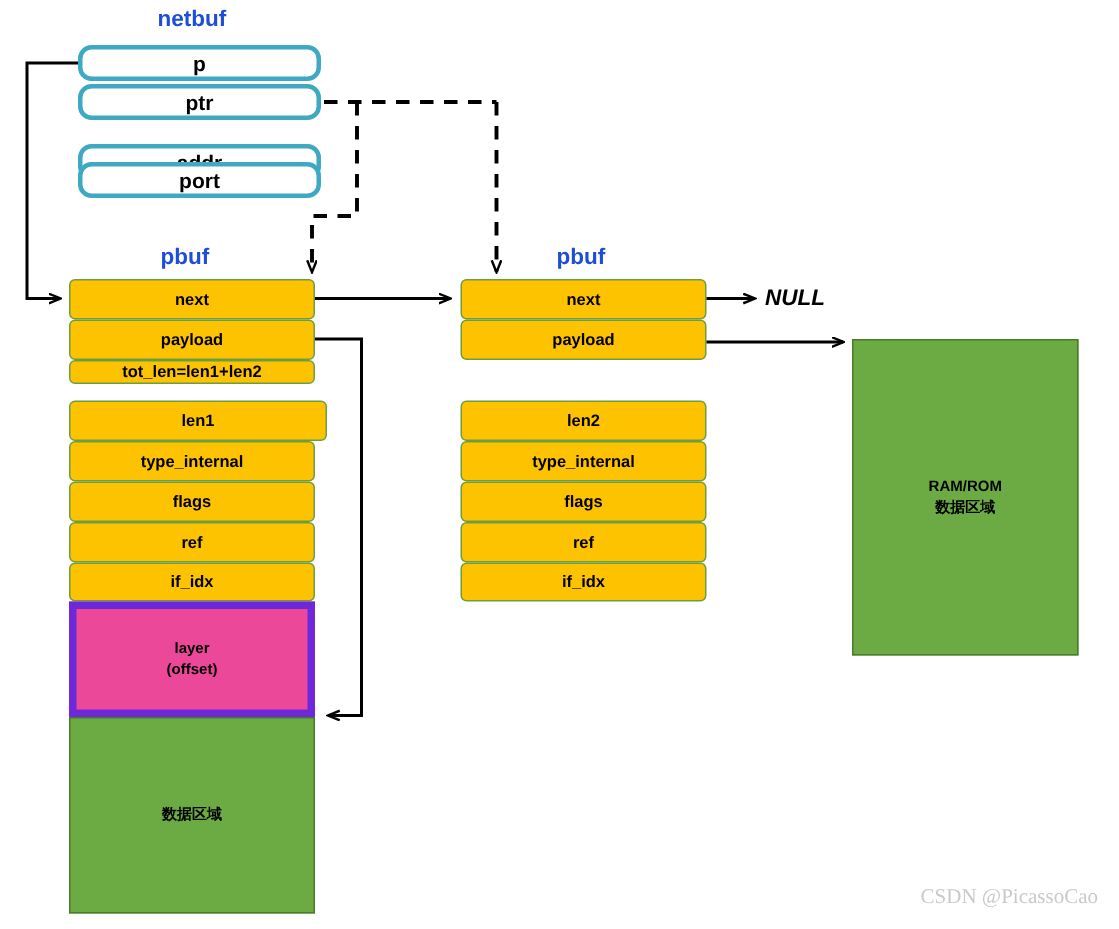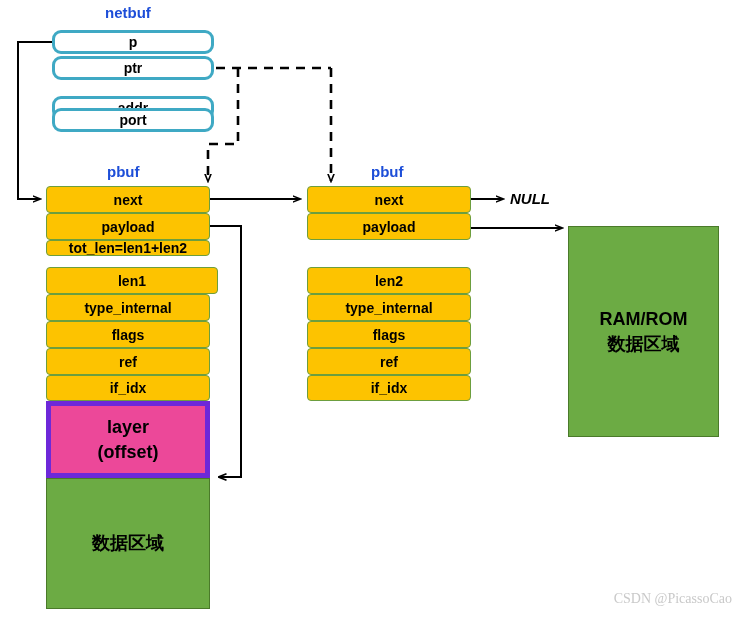--- a/index.html
+++ b/index.html
@@ -44,33 +44,33 @@
   
   .pb-row {
     position: absolute;
     box-sizing: border-box;
     background: #fdc300;
     border: 1px solid #6c9e3f;
     border-radius: 4px;
     display: flex;
     align-items: center;
     justify-content: center;
-    font-size: 14px;
+    font-size: 11px;
     font-weight: bold;
     color: #000000;
     white-space: nowrap;
   }
   .block {
     position: absolute;
     box-sizing: border-box;
     display: flex;
     align-items: center;
     justify-content: center;
     flex-direction: column;
-    font-size: 18px;
+    font-size: 10px;
     font-weight: bold;
     color: #000000;
     text-align: center;
     line-height: 1.35;
   }
   .blue-block {
     background: #ec4899;
     border: 5px solid #6d28d9;
   }
   .green-block {

